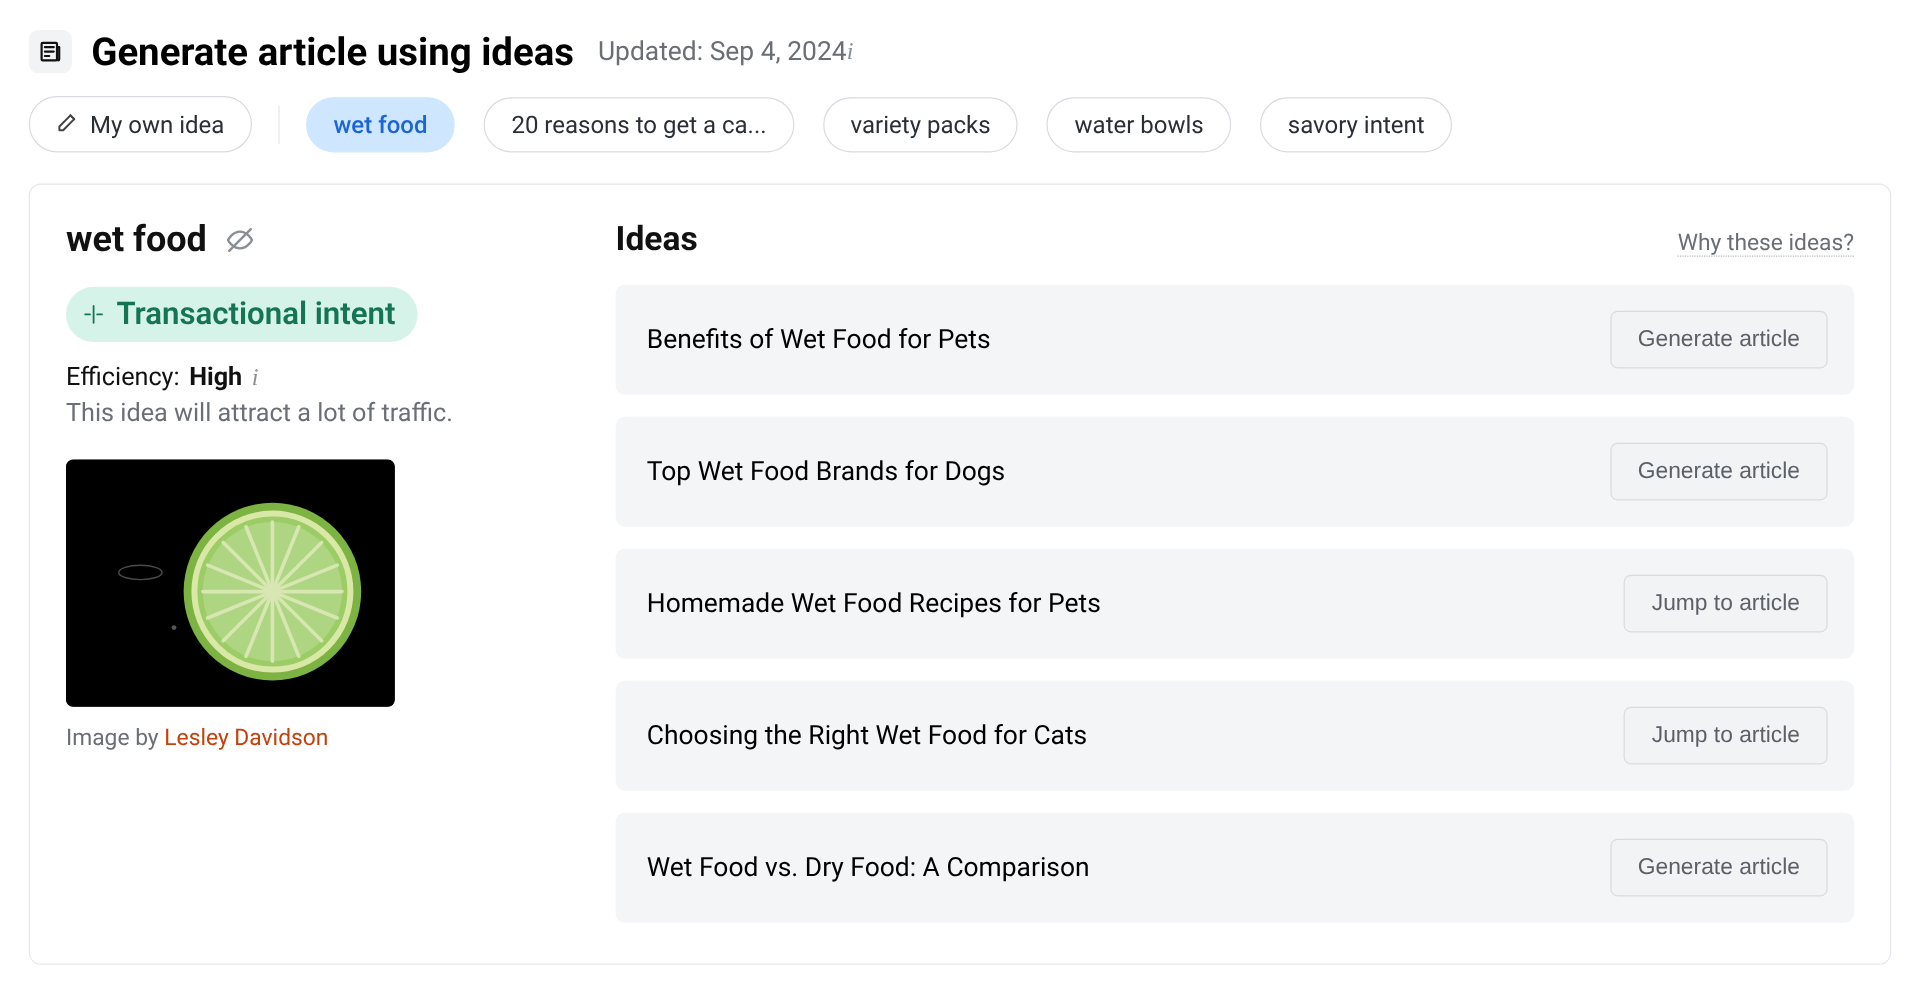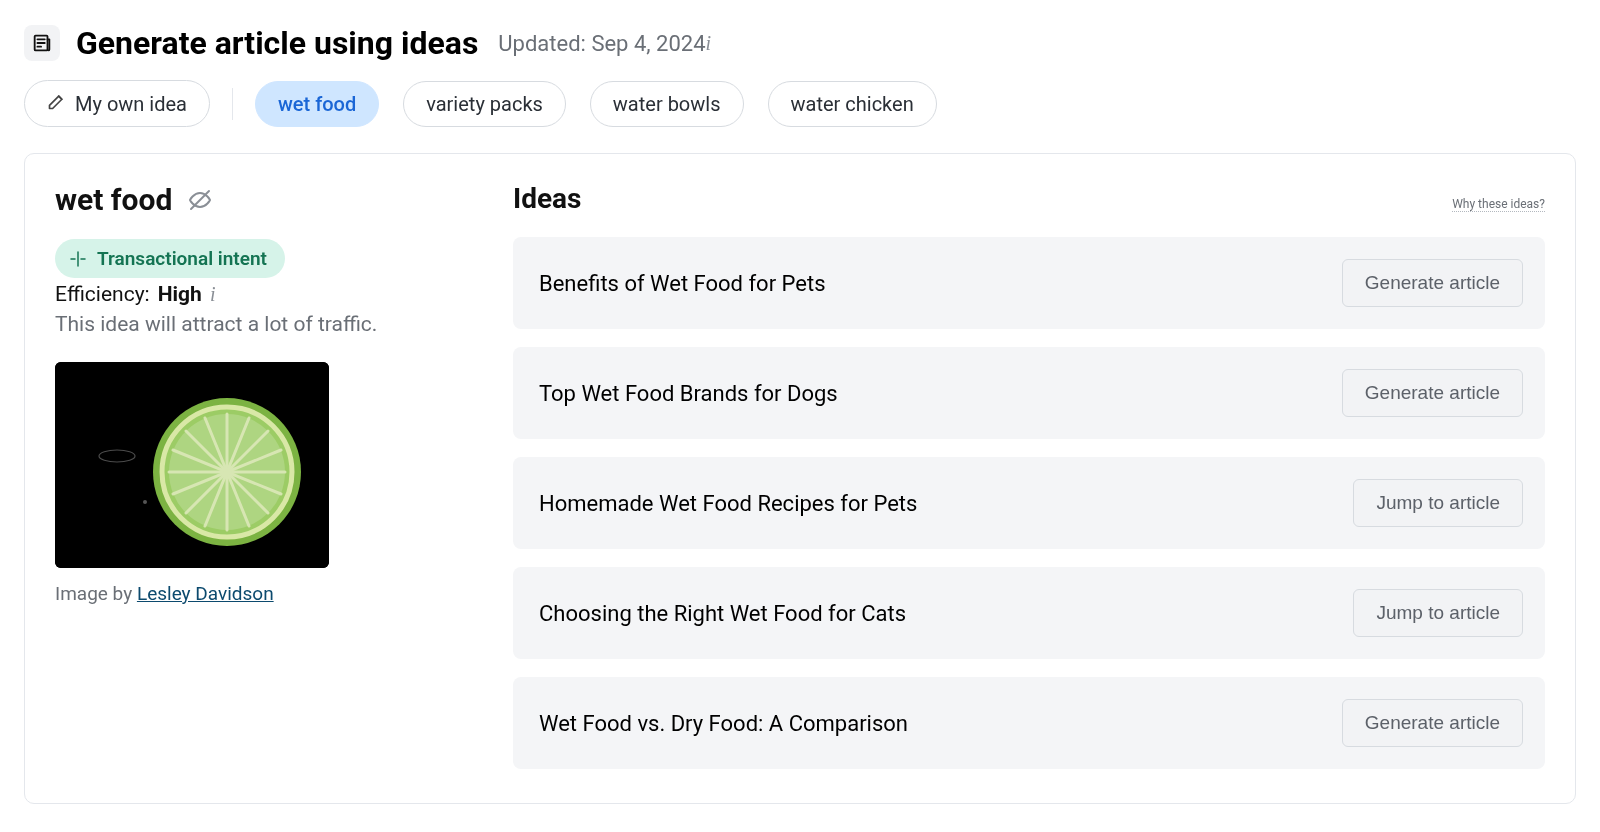--- a/index.html
+++ b/index.html
@@ -104,23 +104,23 @@
     display: inline-flex;
   }
   .eye-off-btn svg { width: 24px; height: 24px; }
 
   .intent-badge {
     display: inline-flex; align-items: center; gap: 10px;
     background: #D6F3E9;
     color: #147453;
     border-radius: 999px;
     padding: 8px 18px 8px 14px;
-    font-size: 19px;
+    font-size: 26px;
     font-weight: 600;
-    margin-bottom: 4px;
+    margin-bottom: 18px;
   }
   .intent-badge svg { width: 18px; height: 18px; }
 
   .efficiency-line {
     font-size: 21px;
     margin-bottom: 6px;
     display: flex; align-items: center; gap: 8px;
   }
   .efficiency-line .value { font-weight: 700; }
   .efficiency-desc {
@@ -130,34 +130,34 @@
 
   .thumb {
     width: 274px; height: 206px;
     border-radius: 6px;
     background: #000;
     position: relative; overflow: hidden;
     margin-bottom: 14px;
   }
   .thumb svg { width: 100%; height: 100%; display: block; }
   .image-credit { font-size: 19px; color: #6a6f76; }
-  .image-credit a { color: #0c4a6e; text-decoration: underline; cursor: pointer; }
+  .image-credit a { color: #c2410c; cursor: pointer; }
 
   
   .right-col {
     flex: 1;
     min-width: 0;
   }
   .ideas-header-row {
     display: flex; align-items: baseline; justify-content: space-between;
     margin-bottom: 22px;
   }
   .ideas-title { font-size: 28px; font-weight: 700; }
   .why-link {
-    font-size: 12px; color: #6a6f76;
+    font-size: 19px; color: #6a6f76;
     border-bottom: 1px dotted #b3b8bf;
     cursor: pointer;
   }
 
   .idea-row {
     background: #f4f5f7;
     border-radius: 8px;
     padding: 22px 22px 22px 26px;
     display: flex; align-items: center; justify-content: space-between;
     margin-bottom: 18px;
@@ -205,27 +205,30 @@
       </svg>
     </span>
     <span>My own idea</span>
   </span>
   <span class="pill-divider"></span>
 
 <span class="pill active">
       <span>wet food</span>
     </span>
     <span class="pill">
+      <span>20 reasons to get a ca...</span>
+    </span>
+    <span class="pill">
       <span>variety packs</span>
     </span>
     <span class="pill">
       <span>water bowls</span>
     </span>
     <span class="pill">
-      <span>water chicken</span>
+      <span>savory intent</span>
     </span>
   </div>
 
 <div class="panel">
 
   <div class="left-col">
     <div class="topic-header">
       <span class="topic-title">wet food</span>
       <span class="eye-off-btn">
         <svg viewBox="0 0 24 24" fill="none" stroke="#8a8f96" stroke-width="2" stroke-linecap="round" stroke-linejoin="round">

